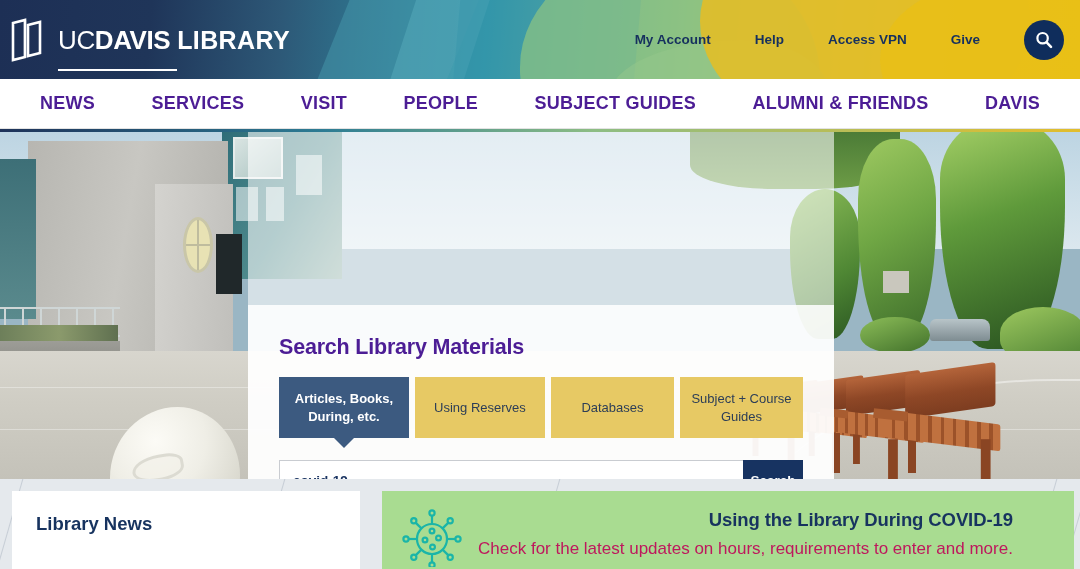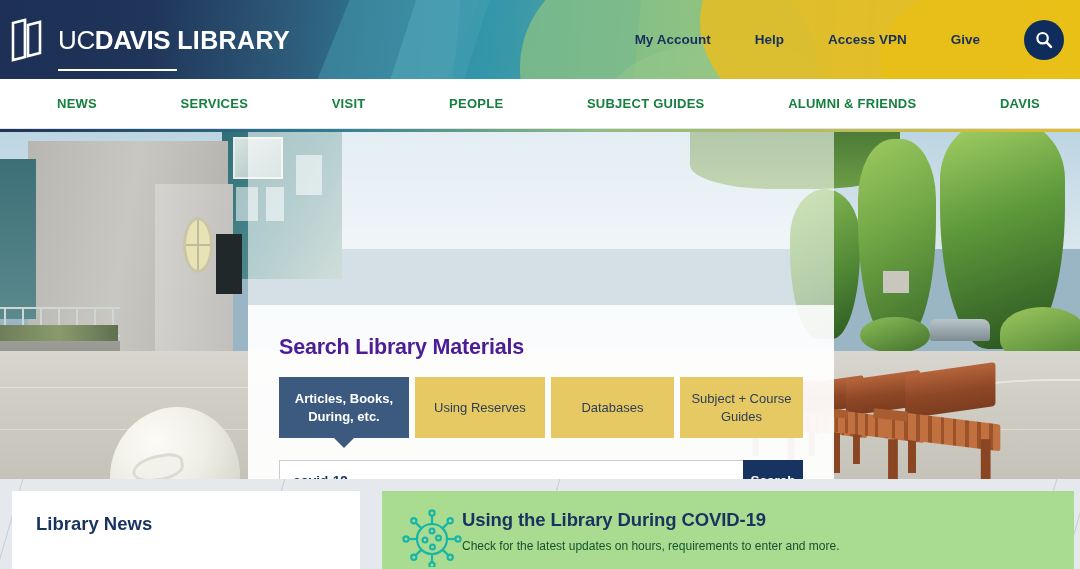--- a/index.html
+++ b/index.html
@@ -125,27 +125,26 @@
     display: flex; align-items: center;
     border-bottom: 1px solid #e3e3e3;
   }
   .mainnav-items {
     display: flex;
     width: 1080px;
     padding: 0 40px;
     justify-content: space-between;
   }
   .nav-item {
-    color: #15803d;
-    font-size: 13px; font-weight: 700;
+    color: #4c1d95;
+    font-size: 18px; font-weight: 700;
     letter-spacing: 0.25px;
     text-decoration: none;
     white-space: nowrap;
     cursor: pointer;
-    margin-left: 17px;
   }
 
   
   .hero {
     position: relative;
     width: 1080px; height: 350px;
     overflow: hidden;
     background: #9ab6c4;
   }
   .hero-photo { position: absolute; inset: 0; overflow: hidden; }
@@ -437,29 +436,29 @@
     font-size: 18.5px; font-weight: 700;
   }
   .covid-card {
     width: 692px; height: 80px;
     margin-left: 22px;
     background: #a9dc91;
     display: flex; align-items: flex-start;
     padding: 12px 0 0 20px;
   }
   .virus-ico { width: 60px; height: 60px; flex: 0 0 auto; margin-top: 4px; }
-  .covid-text { padding-top: 6px; }
+  .covid-text { margin-left: 16px; padding-top: 6px; text-align: right; }
   .covid-title {
     color: #17335f;
     font-size: 18.5px; font-weight: 700;
     letter-spacing: -0.1px;
   }
   .covid-sub {
-    color: #14532d;
-    font-size: 12px;
+    color: #be185d;
+    font-size: 17px;
     margin-top: 8px;
   }
 </style>
 </head>
 <body>
 
 <div class="header">
   <div class="hdr-grad"></div>
   <div class="hdr-shape band1"></div>
   <div class="hdr-shape band2"></div>

